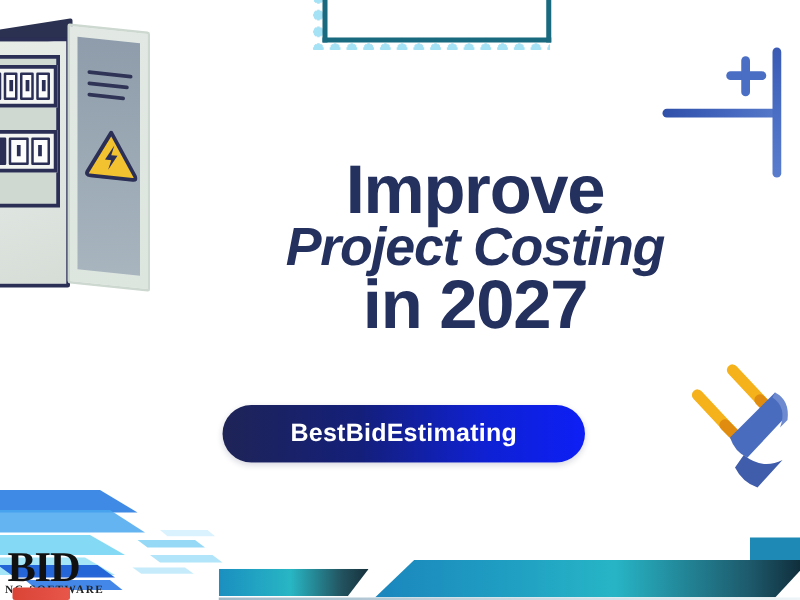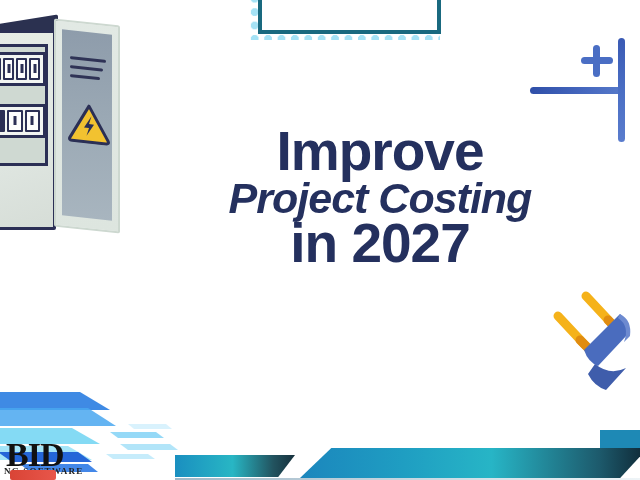--- a/index.html
+++ b/index.html
@@ -214,20 +214,23 @@
     <span class="l3">in 2027</span>
   </div>
 
   <div class="circuit">
     <div class="circ-horz"></div>
     <div class="circ-vert"></div>
     <div class="circ-plus-h"></div>
     <div class="circ-plus-v"></div>
   </div>
 
+  <div class="badge">
+    <span>BestBidEstimating</span>
+  </div>
 
   <div class="plug">
     <svg viewBox="0 0 100 110" width="100" height="110">
       <g stroke-linecap="round">
         <line x1="18" y1="26" x2="46" y2="56" stroke="#f5b21a" stroke-width="9"></line>
         <line x1="46" y1="6" x2="74" y2="36" stroke="#f5b21a" stroke-width="9"></line>
         <line x1="40" y1="50" x2="49" y2="59" stroke="#e08c10" stroke-width="9"></line>
         <line x1="68" y1="30" x2="77" y2="39" stroke="#e08c10" stroke-width="9"></line>
       </g>
       <path d="M44 60 L80 24 Q90 34 88 44 L58 76 Q48 72 44 60 Z" fill="#4a6cbe"></path>

